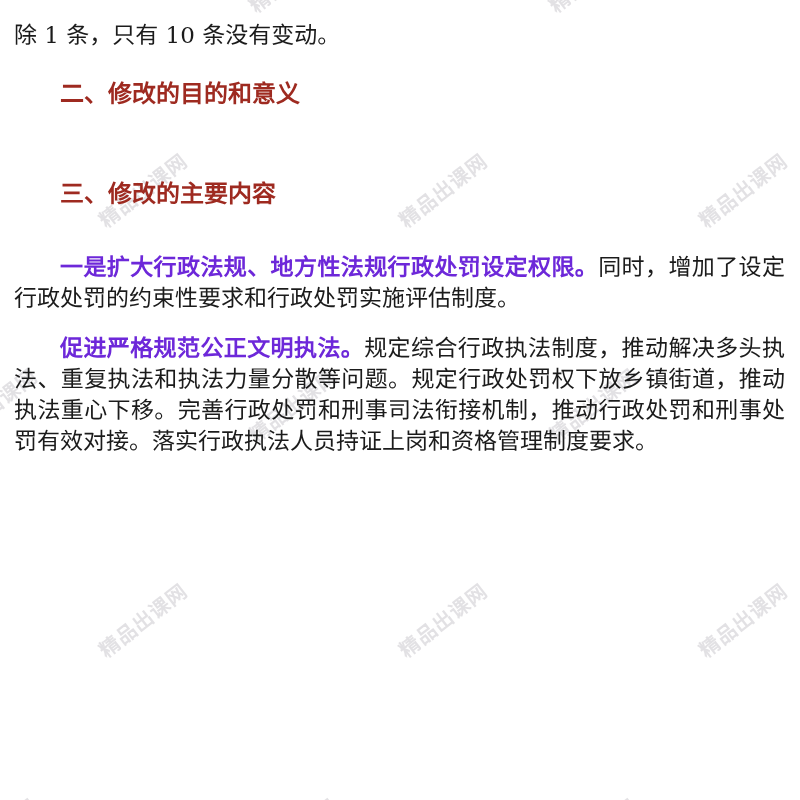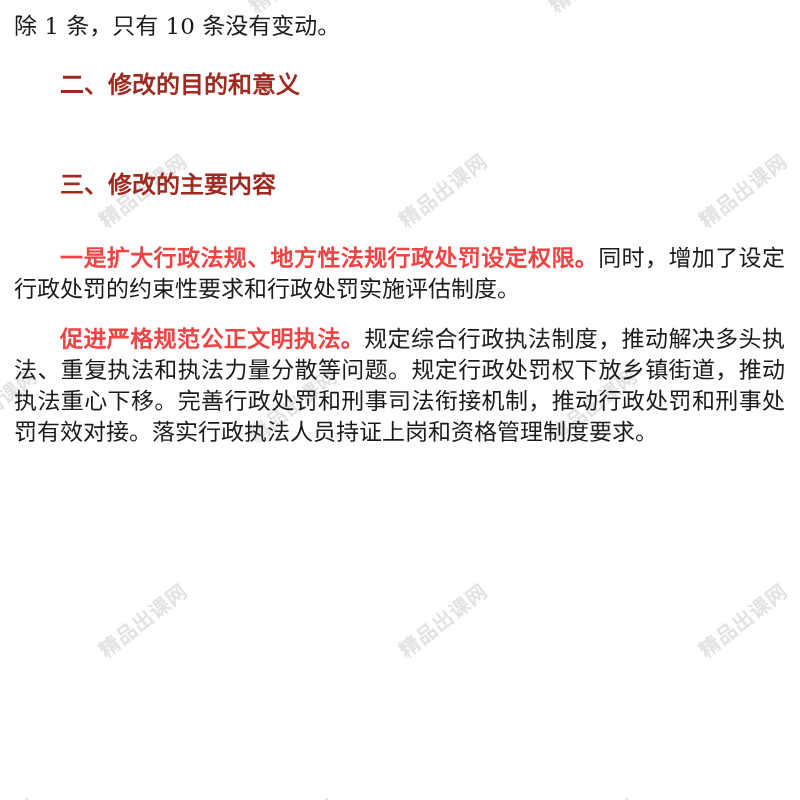--- a/index.html
+++ b/index.html
@@ -40,21 +40,21 @@
     user-select: none;
   }
 
   
   #page {
     position: relative;
     z-index: 1;
     width: 800px;
     height: 672px;
     box-sizing: border-box;
-    padding: 8px 15px 0 14px;
+    padding: 17px 15px 0 14px;
   }
 
   .doc-line,
   .doc-para,
   .doc-heading {
     margin: 0;
   }
 
   
   .doc-line {
@@ -77,21 +77,21 @@
   .doc-para {
     font-size: 23px;
     line-height: 31px;
     text-align: justify;
     text-justify: inter-ideograph;
     text-indent: 2em;
   }
 
   .lead-in {
     font-weight: 700;
-    color: #ef4444;
+    color: #6d28d9;
   }
 
   
   .sp-heading-top   { height: 28px; }
   .sp-heading-bot   { height: 22px; }
   .sp-para          { height: 20px; }
   .sp-para-sm       { height: 18px; }
 </style>
 </head>
 <body>

